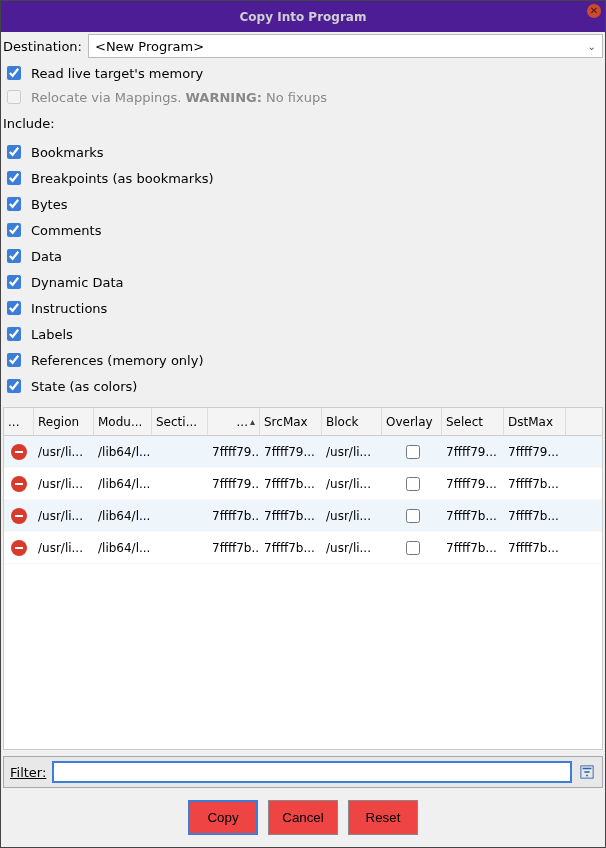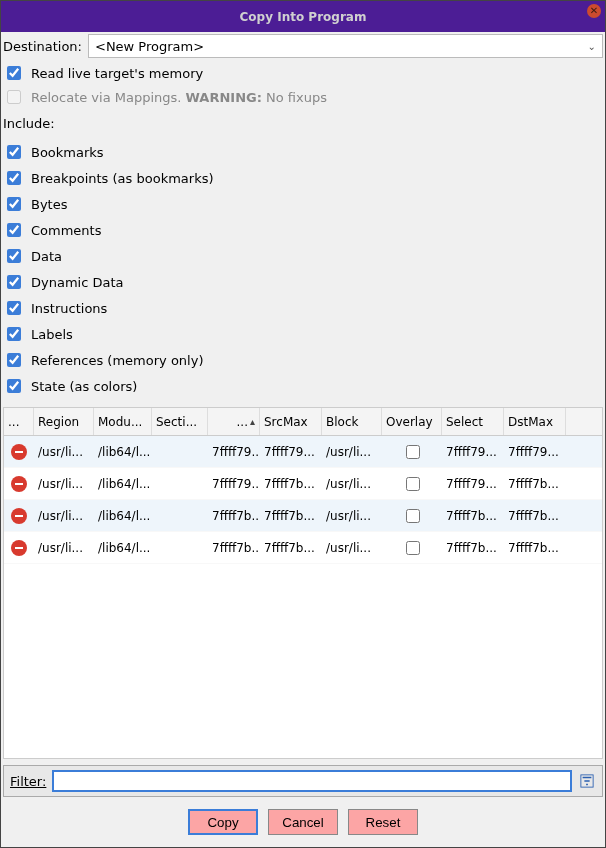--- a/index.html
+++ b/index.html
@@ -42,21 +42,21 @@
   .td.center { justify-content: center; }
   .remove-icon { width: 16px; height: 16px; border-radius: 50%; background: #d83a2e; display: flex; align-items: center; justify-content: center; }
   .remove-icon span { width: 8px; height: 2px; background: #fff; display: block; }
   .ov-chk { width: 12px; height: 12px; accent-color: #888; }
 
   .filter-bar { border: 1px solid #aaa; background: #e8e8e8; margin-top: 4px; padding: 4px 6px; display: flex; align-items: center; gap: 6px; text-decoration: underline; }
   .filter-input { flex: 1; height: 22px; border: 2px solid #3b7dd8; background: #fff; padding: 0 4px; }
   .filter-btn { width: 18px; height: 18px; display: flex; align-items: center; justify-content: center; color: #2a5fb0; }
 
   .footer { display: flex; justify-content: center; gap: 10px; padding: 10px 0 12px 0; }
-  .footer button { min-width: 70px; height: 26px; background: #fca5a5; border: 1px solid #888; }
+  .footer button { min-width: 70px; height: 35px; background: #ef4444; border: 1px solid #888; }
   .footer .primary { border: 2px solid #3b7dd8; }
 </style>
 </head>
 <body>
 
 <div class="window">
 
   <div class="titlebar">
     <span class="title">Copy Into Program</span>
     <div class="close">✕</div>

